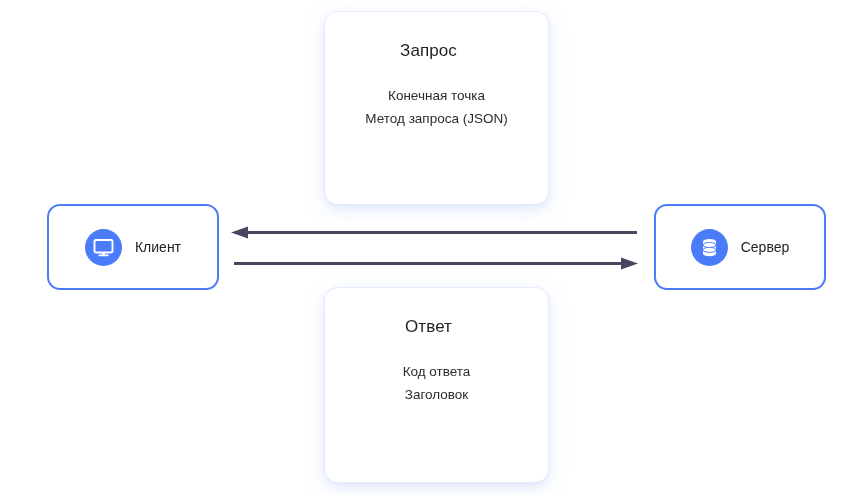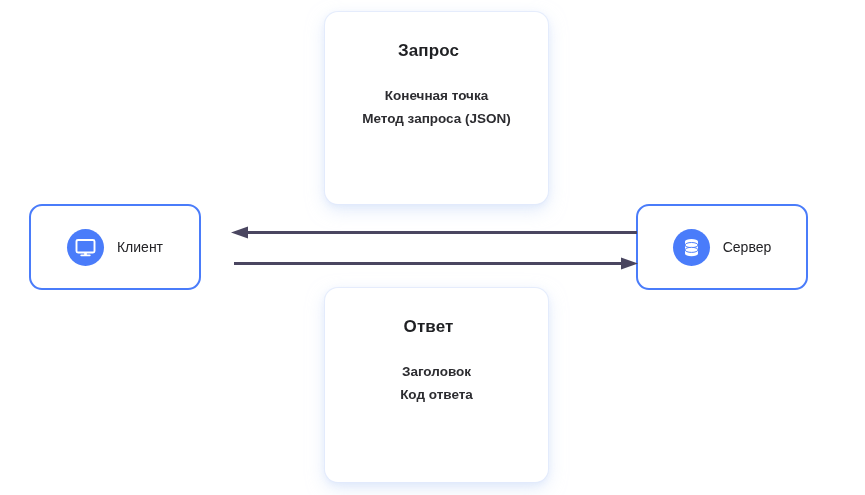--- a/index.html
+++ b/index.html
@@ -38,31 +38,30 @@
     height: 192px;
     padding-top: 28px;
   }
   #card-response {
     top: 288px;
     height: 194px;
     padding-top: 28px;
   }
   .card-title {
     font-size: 17px;
-    font-weight: bold;
+    font-weight: normal;
     color: #1f2023;
     letter-spacing: 0.1px;
     margin: 0 16px 22px 0;
     line-height: 22px;
   }
   .card-list {
     list-style: none;
     margin: 8px;
     padding: 0;
-    font-weight: bold;
   }
   .card-list li {
     font-size: 13.5px;
     color: #2c2c30;
     line-height: 23px;
     white-space: nowrap;
   }
 
   
   .endpoint {
@@ -71,20 +70,21 @@
     width: 172px;
     height: 86px;
     border: 2px solid #4a7cfa;
     border-radius: 13px;
     background: #ffffff;
     box-sizing: border-box;
     display: flex;
     align-items: center;
     justify-content: center;
     gap: 13px;
+    margin-left: 18px;
   }
   #endpoint-client { left: 29px; }
   #endpoint-server { left: 636px; }
 
   .endpoint-icon {
     width: 37px;
     height: 37px;
     border-radius: 50%;
     background: #4a7cfa;
     display: flex;
@@ -118,22 +118,22 @@
     <div class="card-title">Запрос</div>
     <ul class="card-list">
       <li>Конечная точка</li>
       <li>Метод запроса (JSON)</li>
     </ul>
   </div>
 
   <div class="info-card" id="card-response">
     <div class="card-title">Ответ</div>
     <ul class="card-list">
+      <li>Код ответа</li>
       <li>Заголовок</li>
-      <li>Код ответа</li>
     </ul>
   </div>
 
   <div class="endpoint" id="endpoint-client">
     <span class="endpoint-icon">
       <svg width="23" height="23" viewBox="0 0 24 24" aria-hidden="true">
         <rect x="2.6" y="4.2" width="18.8" height="13.0" rx="1.6" ry="1.6" fill="none" stroke="#ffffff" stroke-width="2"></rect>
         <rect x="10.6" y="17.2" width="2.8" height="2.6" fill="#ffffff"></rect>
         <rect x="6.6" y="19.2" width="10.8" height="1.9" rx="0.9" fill="#ffffff"></rect>
       </svg>

